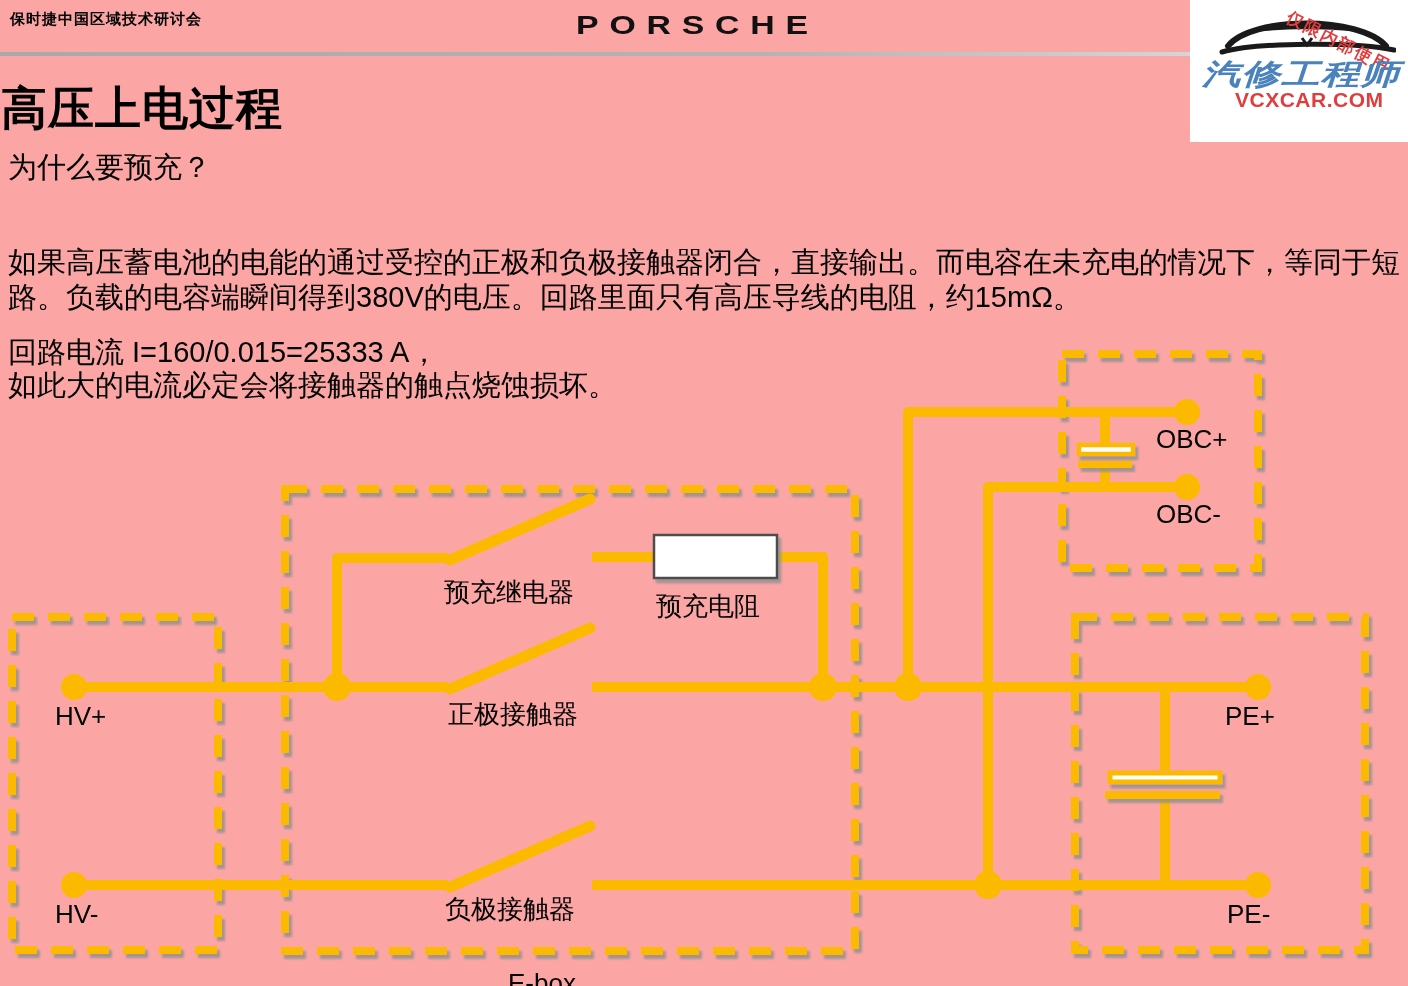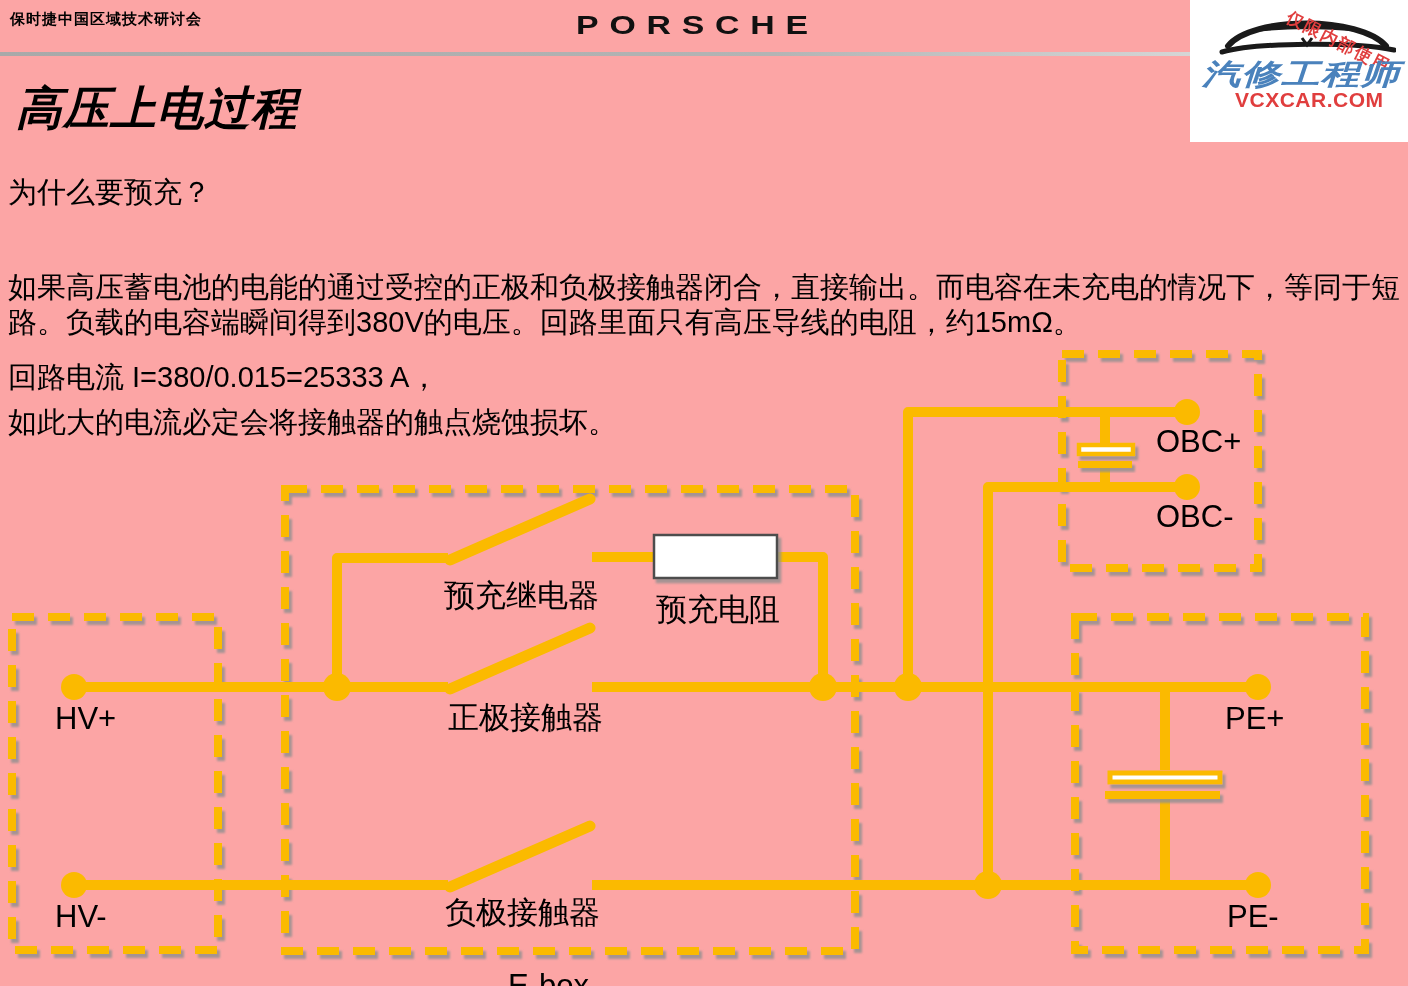--- a/index.html
+++ b/index.html
@@ -5,23 +5,23 @@
   html,body{margin:0;padding:0;background:#fff;}
   .stage{
     position:relative;width:1408px;height:986px;background:#fca5a5;overflow:hidden;
     font-family:"Liberation Sans","DejaVu Sans",sans-serif;color:#000;
   }
   .abs{position:absolute;}
   .conf{left:10px;top:10px;font-size:15px;font-weight:600;letter-spacing:1px;}
   .divider{left:0;top:52px;width:1408px;height:4px;
     background:linear-gradient(90deg,#a9a9a9 0%,#b4b4b4 55%,#d6d6d6 85%,#e7e7e7 100%);}
   .brand{left:574px;top:12px;}
-  .title{left:16px;top:78px;font-size:46px;font-weight:bold;letter-spacing:1px;font-style:italic;}
-  .para{position:absolute;left:8px;font-size:29px;line-height:35px;width:1398px;margin-top:25px;}
-  .dlabel{position:absolute;font-size:31px;white-space:nowrap;}
+  .title{left:1px;top:78px;font-size:46px;font-weight:bold;letter-spacing:1px;}
+  .para{position:absolute;left:8px;font-size:29px;line-height:35px;width:1398px;}
+  .dlabel{position:absolute;font-size:26px;white-space:nowrap;}
   .wm{left:1190px;top:0;width:218px;height:142px;background:#fff;}
   .wm-name{position:absolute;left:12px;top:55px;font-size:29px;font-weight:bold;font-style:italic;
     color:var(--brandBlue);transform:scaleX(1.32);transform-origin:left top;white-space:nowrap;letter-spacing:1px;}
   .wm-site{position:absolute;left:45px;top:88px;font-size:21px;font-weight:bold;
     color:var(--stampRed);letter-spacing:0.5px;white-space:nowrap;}
   .wm-stamp{position:absolute;left:103px;top:6px;font-size:17px;font-weight:600;color:var(--stampRed);
     transform:rotate(27deg);transform-origin:left top;white-space:nowrap;letter-spacing:2px;}
 </style>
 </head>
 <body>
@@ -43,22 +43,22 @@
       <path d="M18,46 C50,42 128,42 160,45" stroke="#1a1a1a" stroke-width="2" fill="none"></path>
     </svg>
     <div class="wm-stamp">仅限内部使用</div>
     <div class="wm-name">汽修工程师</div>
     <div class="wm-site">VCXCAR.COM</div>
   </div>
 
   <div class="abs title">高压上电过程</div>
   <div class="para" style="top:150px">为什么要预充？</div>
   <div class="para" style="top:245px">如果高压蓄电池的电能的通过受控的正极和负极接触器闭合，直接输出。而电容在未充电的情况下，等同于短路。负载的电容端瞬间得到380V的电压。回路里面只有高压导线的电阻，约15mΩ。</div>
-  <div class="para" style="top:335px">回路电流 I=380/0.015=25333 A，</div>
-  <div class="para" style="top:380px">如此大的电流必定会将接触器的触点烧蚀损坏。</div>
+  <div class="para" style="top:335px">回路电流 I=160/0.015=25333 A，</div>
+  <div class="para" style="top:368px">如此大的电流必定会将接触器的触点烧蚀损坏。</div>
 
   <svg class="abs" style="left:0;top:0" width="1408" height="986" viewBox="0 0 1408 986">
     <defs>
       <filter id="ds" x="-20%" y="-20%" width="140%" height="140%">
         <feDropShadow dx="3" dy="4" stdDeviation="1.3" flood-color="#8f8f8f" flood-opacity="0.8"></feDropShadow>
       </filter>
     </defs>
 
     <g fill="none" stroke="var(--wire)" stroke-width="8" stroke-dasharray="22 14" filter="url(#ds)">
       <rect x="12" y="617" width="206" height="333"></rect>

